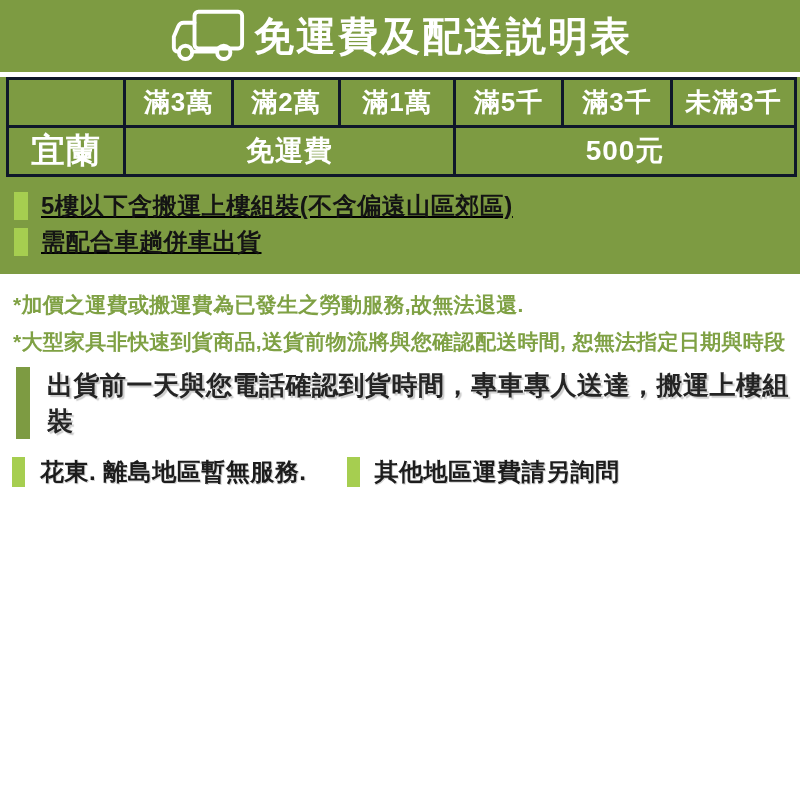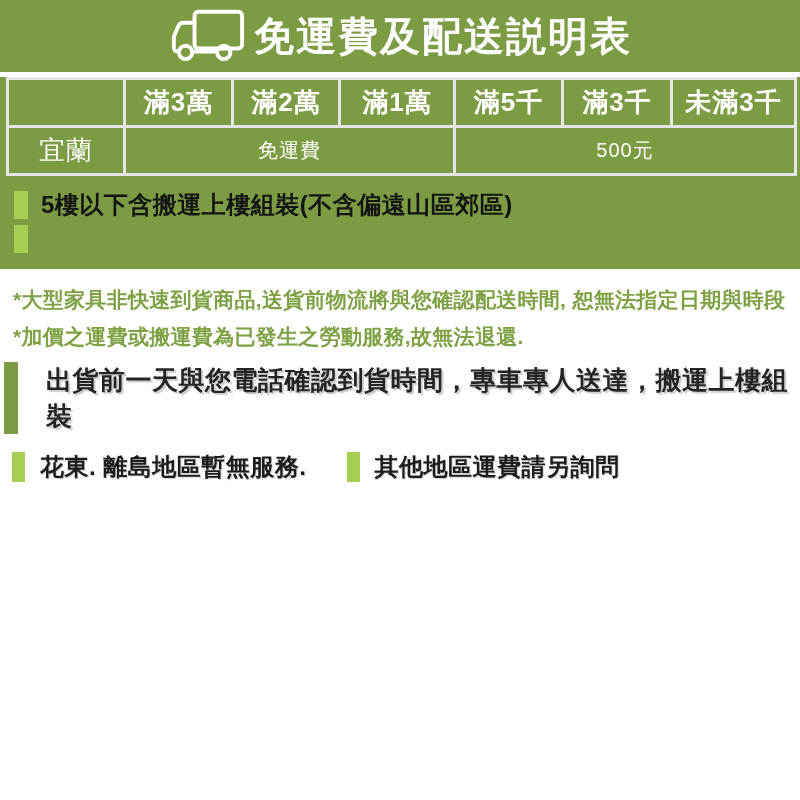--- a/index.html
+++ b/index.html
@@ -25,43 +25,43 @@
     letter-spacing: 2px; line-height: 1; text-align: right;
   }
 
   .divider { height: 5px; background: #ffffff; }
 
   table.fee-table {
     border-collapse: collapse; table-layout: fixed;
     width: 788px; margin: 0 6px;
   }
   .fee-table th, .fee-table td {
-    border: 3px solid #e5e5e5;
+    border: 3px solid #0f172a;
     color: #ffffff; text-align: center; vertical-align: middle;
     height: 48px; padding: 0; overflow: hidden; white-space: nowrap; margin-left: 36px;
   }
   .fee-table thead th { font-size: 26px; font-weight: bold; letter-spacing: 1px; }
-  .fee-table tbody th { font-size: 26px; font-weight: normal; letter-spacing: 1px; }
-  .fee-table tbody td { font-size: 20px; font-weight: normal; letter-spacing: 1px; }
+  .fee-table tbody th { font-size: 34px; font-weight: bold; letter-spacing: 1px; }
+  .fee-table tbody td { font-size: 28px; font-weight: bold; letter-spacing: 1px; }
 
-  .green-notes { padding: 9px 0 12px 14px; }
+  .green-notes { padding: 9px 0 12px 14px; text-decoration: underline; }
   .green-note { display: flex; align-items: center; gap: 13px; margin: 4px 0; }
   .green-note .bullet { width: 14px; height: 28px; background: #a6ce50; flex: none; }
   .green-note .txt { font-size: 24px; font-weight: bold; color: #141414; letter-spacing: 0.5px; }
 
   
   .white-area { background: #ffffff; }
 
   .fine-print { padding: 16px 0 0 13px; }
   .fine-print p {
     margin: 0 0 7px 0; color: #7fa144; font-size: 21px;
     font-weight: bold; line-height: 30px; letter-spacing: 0.3px;
   }
 
-  .delivery-notice { display: flex; align-items: stretch; gap: 28px; margin: 10px 0 0 4px; }
+  .delivery-notice { display: flex; align-items: stretch; gap: 17px; margin: 10px 0 0 16px; }
   .notice-bar { width: 14px; background: #7d9b42; flex: none; }
   .delivery-notice .lines p {
     margin: 0; font-size: 26px; font-weight: bold; color: #242424;
     line-height: 36px; letter-spacing: 0.5px;
     text-shadow: 2px 2px 1px rgba(110,110,110,0.35);
   }
 
   .footer-notes { display: flex; align-items: center; gap: 40px; margin: 17px 0 0 12px; }
   .footer-note { display: flex; align-items: center; gap: 15px; }
   .footer-note .bullet { width: 13px; height: 30px; background: #a6ce50; flex: none; }
@@ -122,30 +122,31 @@
         </tbody>
     </table>
 
     <div class="green-notes">
         <div class="green-note">
           <span class="bullet"></span>
           <span class="txt">5樓以下含搬運上樓組裝(不含偏遠山區郊區)</span>
         </div>
         <div class="green-note">
           <span class="bullet"></span>
+          <span class="txt">需配合車趟併車出貨</span>
         </div>
       </div>
 
   </div>
 
   <div class="white-area">
 
     <div class="fine-print">
+      <p>*加價之運費或搬運費為已發生之勞動服務,故無法退還.</p>
       <p>*大型家具非快速到貨商品,送貨前物流將與您確認配送時間, 恕無法指定日期與時段</p>
-      <p>*加價之運費或搬運費為已發生之勞動服務,故無法退還.</p>
     </div>
 
     <div class="delivery-notice">
       <span class="notice-bar"></span>
       <div class="lines">
         <p>出貨前一天與您電話確認到貨時間，專車專人送達，搬運上樓組裝</p>
       </div>
     </div>
 
     <div class="footer-notes">

